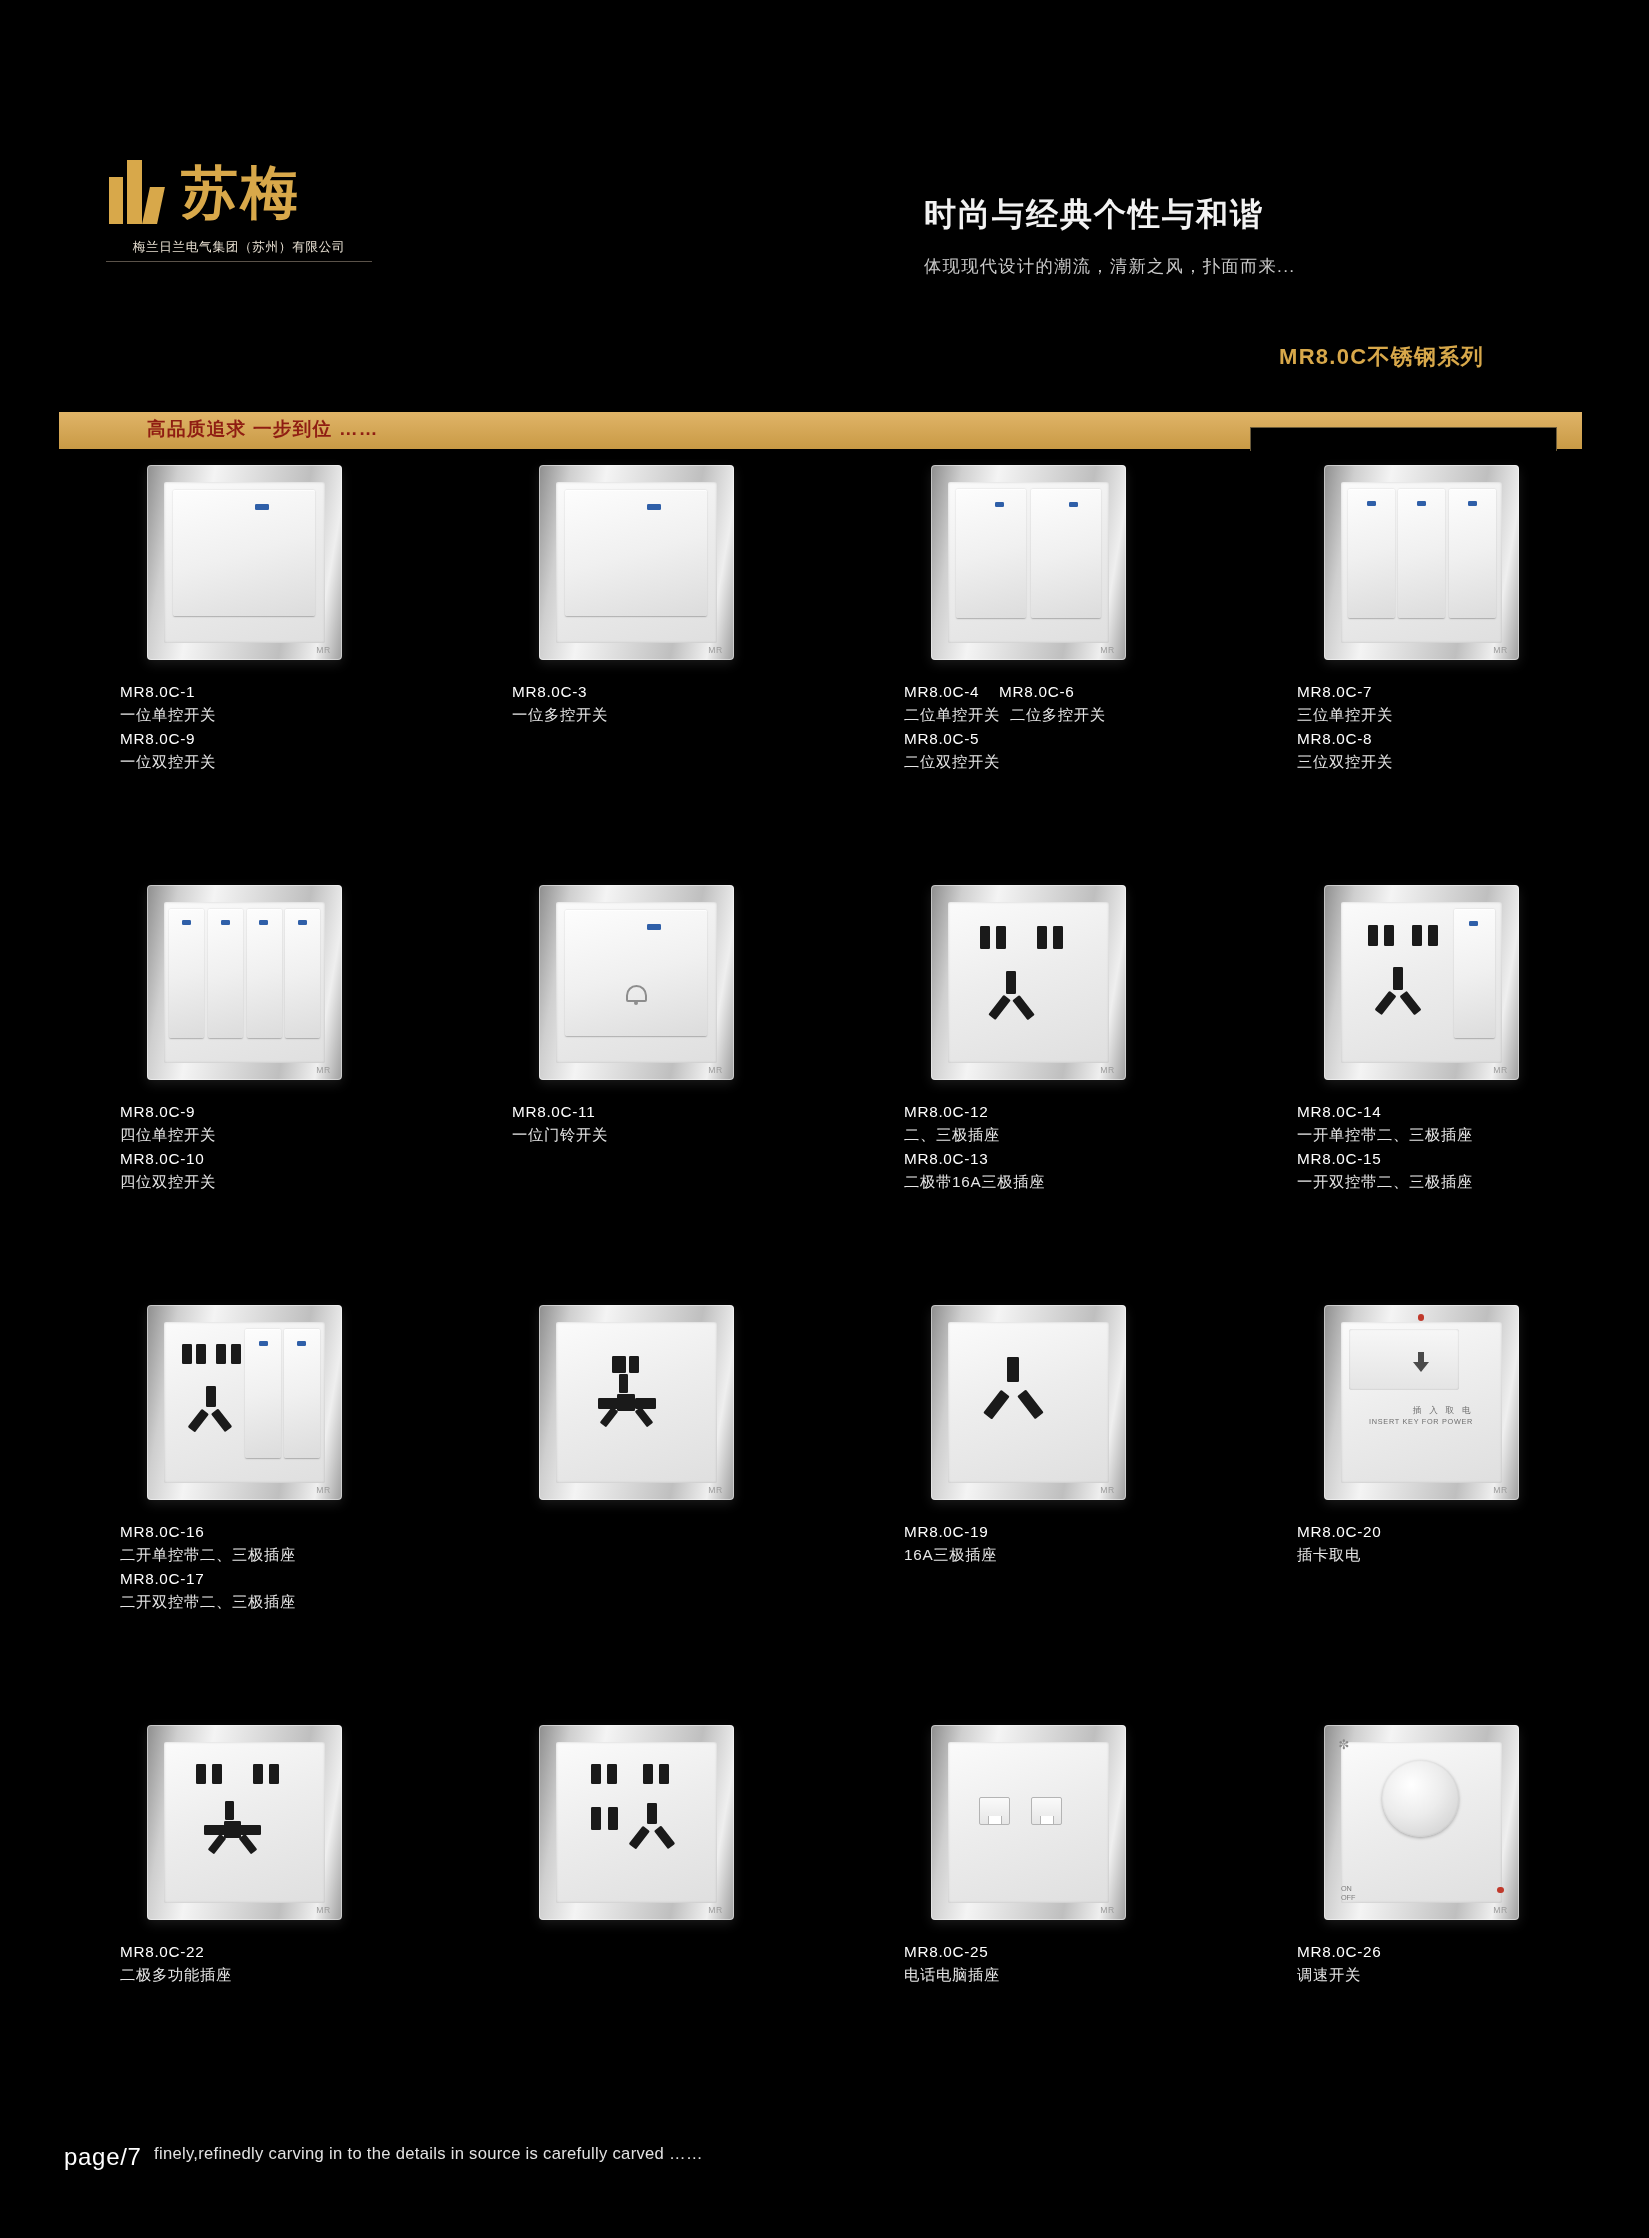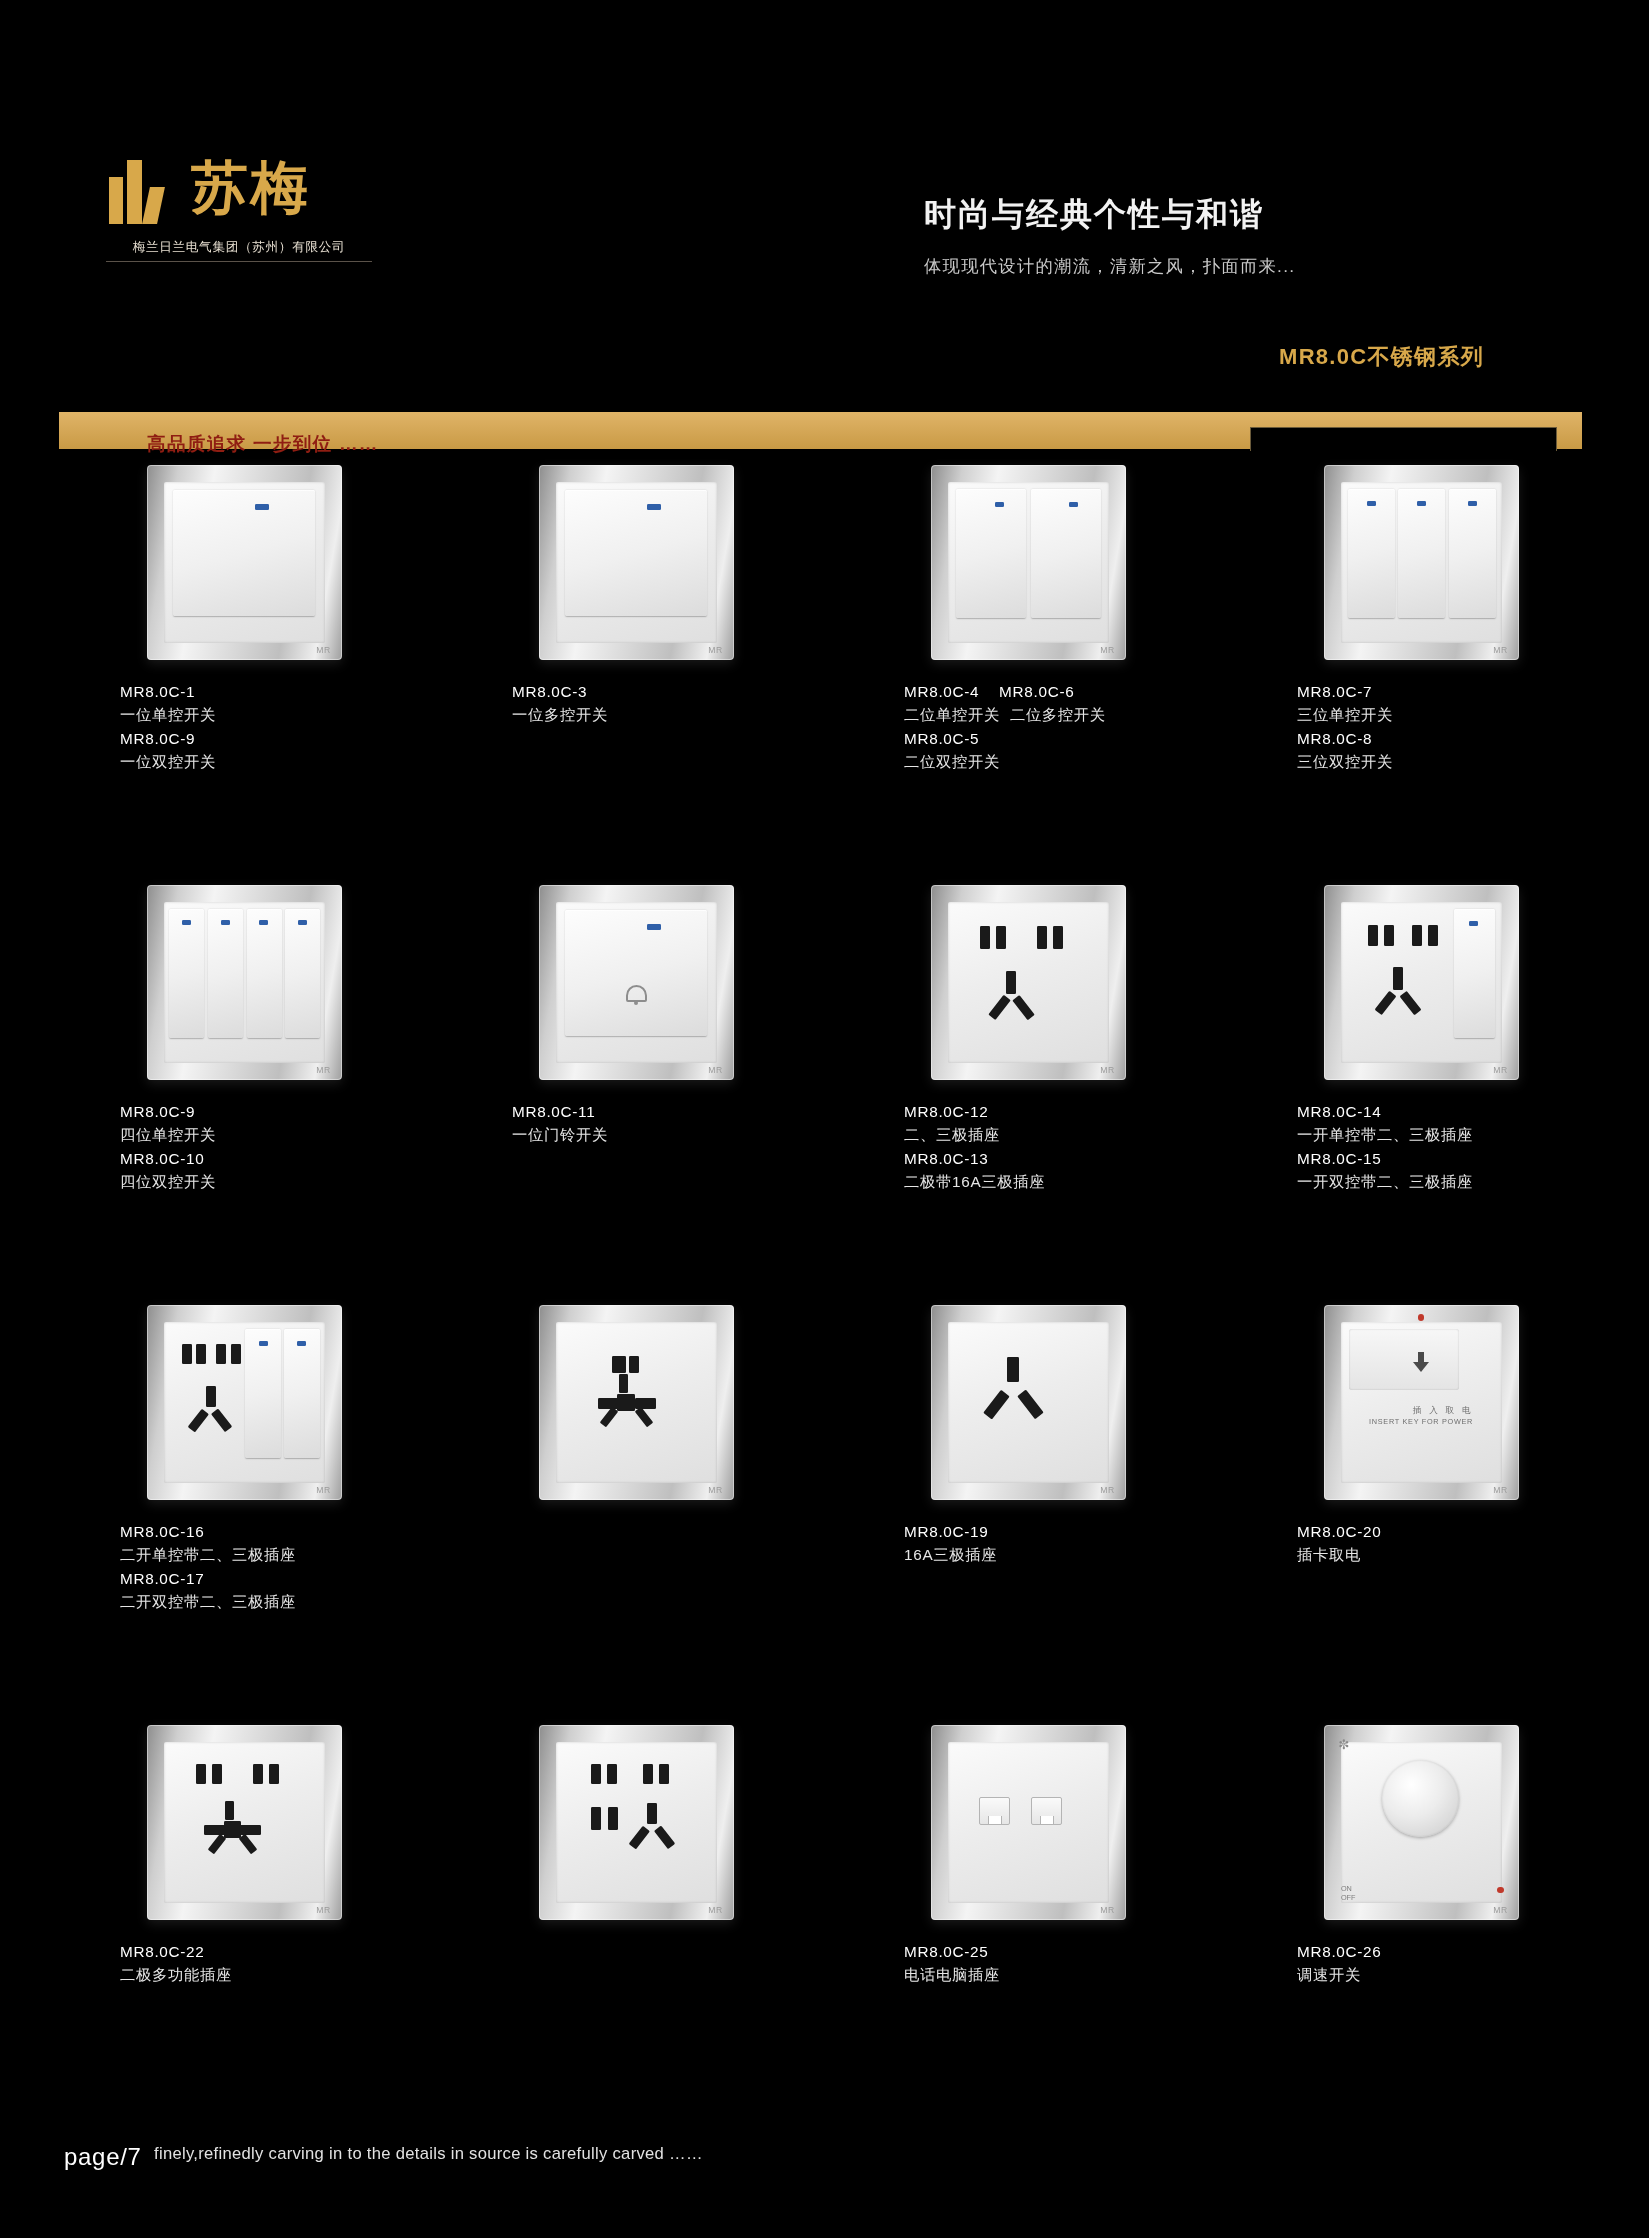--- a/index.html
+++ b/index.html
@@ -22,22 +22,22 @@
     height: 399px;
   }
   .logo-block {
     position: absolute;
     left: 106px;
     top: 160px;
     width: 293px;
   }
   .logo-row {
     display: flex;
-    align-items: flex-start;
-    gap: 24px;
+    align-items: center;
+    gap: 14px;
   }
   .logo-mark {
     width: 61px;
     height: 64px;
     position: relative;
   }
   .logo-mark span {
     position: absolute;
     background: #d8a84a;
     display: block;
@@ -103,21 +103,21 @@
     position: absolute;
     left: 59px;
     top: 412px;
     width: 1523px;
     height: 37px;
     background: linear-gradient(180deg, #e0b468 0%, #c99a45 100%);
   }
   .gold-bar .tagline {
     position: absolute;
     left: 88px;
-    top: 19px;
+    top: 4px;
     font-size: 18.6px;
     color: #8f1d12;
     font-weight: bold;
     letter-spacing: 1.3px;
   }
   .gold-notch {
     position: absolute;
     left: 1250px;
     top: 427px;
     width: 307px;

